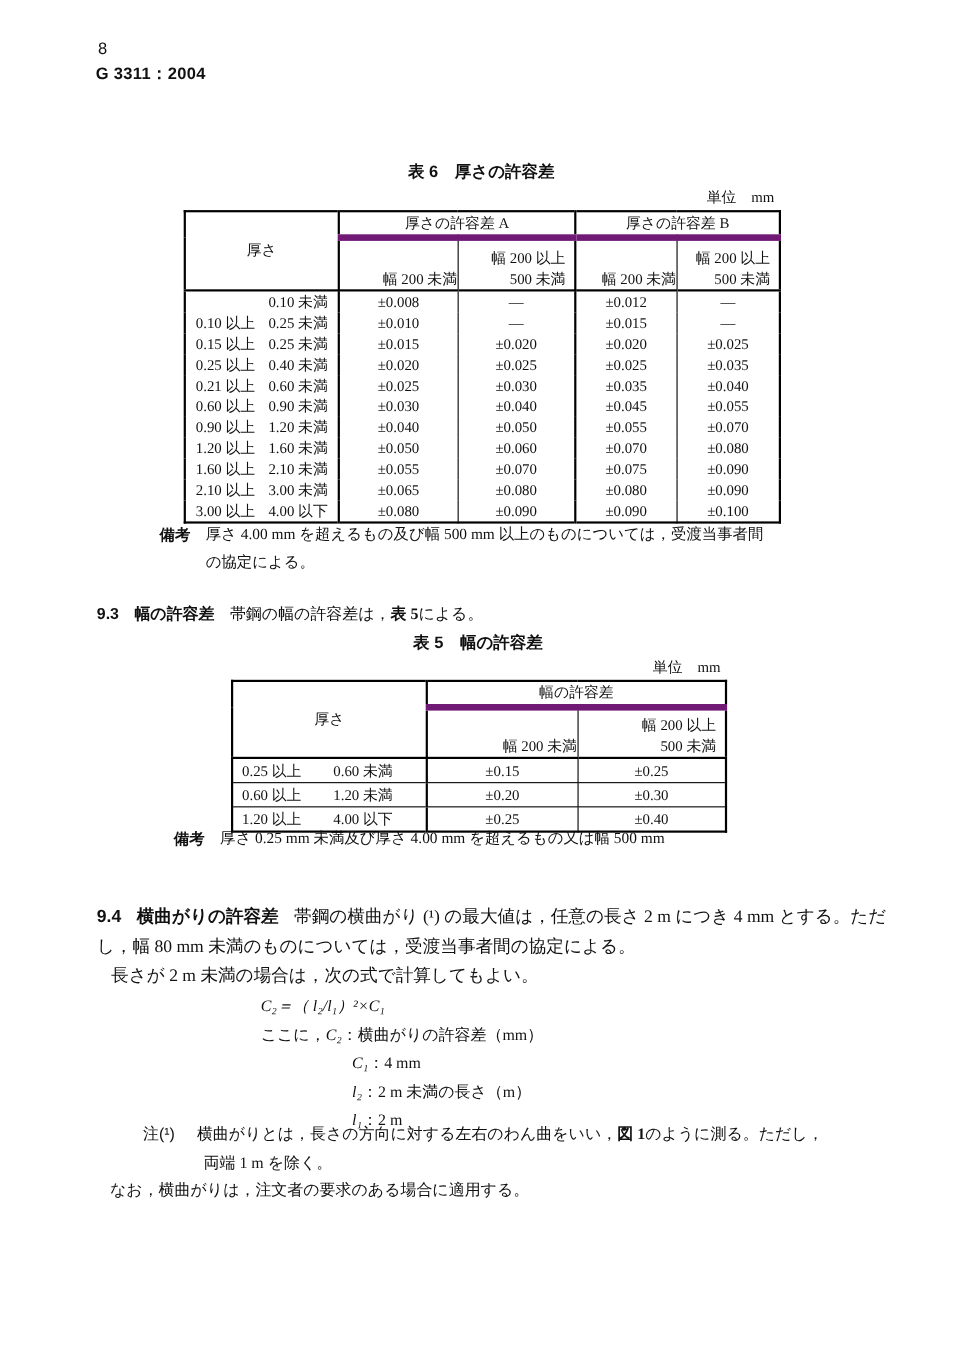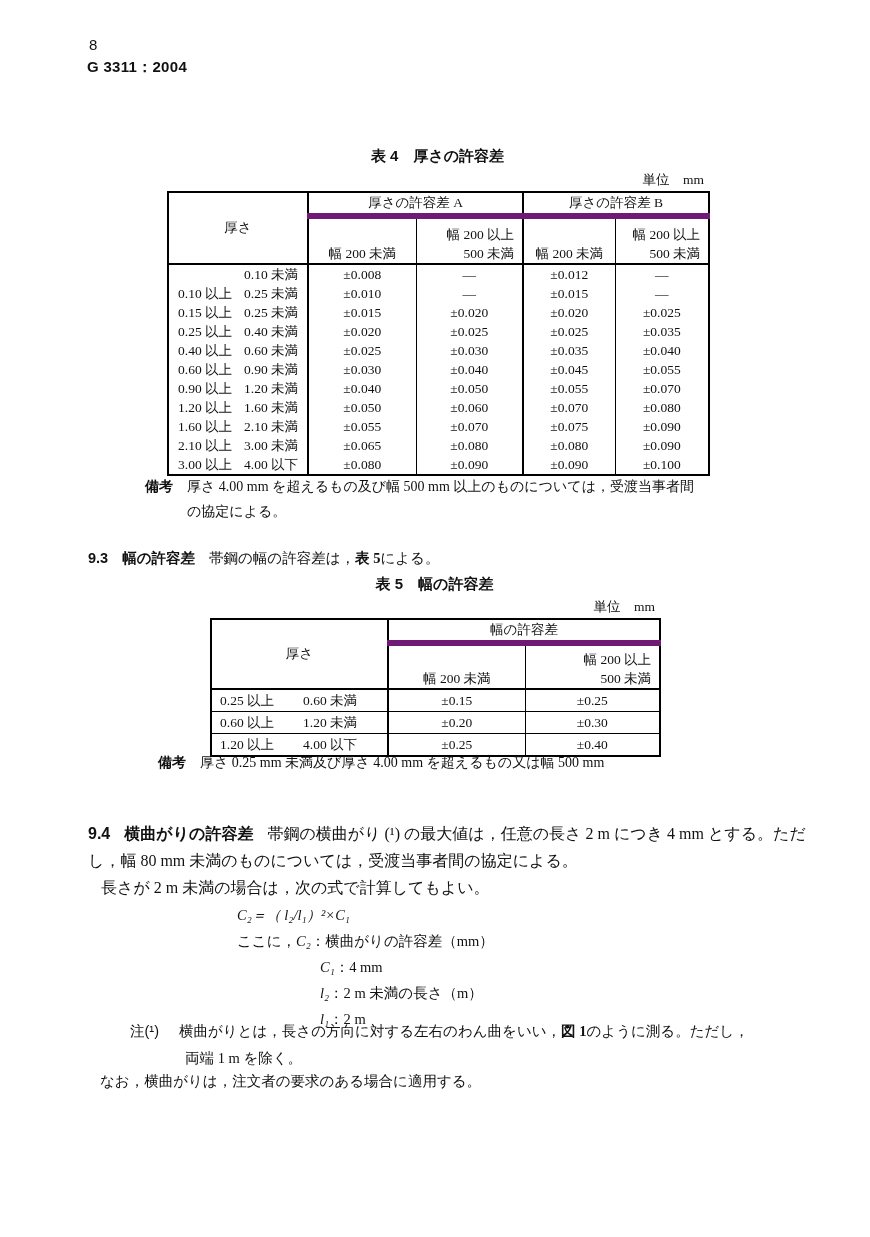--- a/index.html
+++ b/index.html
@@ -19,21 +19,21 @@
   .t4-title{left:167px;top:147px;width:541px;text-align:center;font-size:15px;font-weight:bold;font-family:"Liberation Sans","DejaVu Sans",sans-serif;}
   .t4-unit{left:167px;top:171px;width:537px;text-align:right;font-size:13.5px;}
   table.tol{border-collapse:collapse;table-layout:fixed;font-size:13.5px;color:#111;}
   table.tol{border:2px solid #000;}
   .t4{left:167px;top:191px;width:541px;}
   .tol th,.tol td{padding:0;font-weight:normal;}
   .vthk{border-right:2px solid #000;}
   .vthn{border-right:1px solid #000;}
   .grp{height:20px;text-align:center;border-bottom:6px solid #701a75;line-height:20px;}
   .sub{height:44px;vertical-align:bottom;border-bottom:2px solid #000;padding-bottom:4px;}
-  .sub.c{text-align:center;}
+  .sub.c{text-align:right;}
   .sub.r{text-align:right;padding-right:8px;line-height:19px;}
   .thkhead{border-right:2px solid #000;border-bottom:2px solid #000;text-align:center;vertical-align:middle;}
   .t4 td.data{height:19px;line-height:19px;text-align:center;vertical-align:middle;}
   .thk{display:flex;justify-content:space-between;padding:0 9px;}
   .thk .lo{text-align:left;}
   .thk .hi{text-align:left;}
 
   
   .note{display:flex;font-size:14px;line-height:25px;}
   .note .lbl{font-weight:bold;font-family:"Liberation Sans","DejaVu Sans",sans-serif;margin-right:14px;white-space:nowrap;}
@@ -71,21 +71,21 @@
   .closing{left:100px;top:1072px;font-size:14.5px;}
 </style>
 </head>
 <body>
 
 <div class="page">
 
   <div class="abs pagenum">8</div>
   <div class="abs doccode">G 3311：2004</div>
 
-  <div class="abs t4-title">表 4　厚さの許容差</div>
+  <div class="abs t4-title">表 6　厚さの許容差</div>
   <div class="abs t4-unit">単位　mm</div>
 
   <table class="abs tol t4">
     <colgroup>
         <col style="width:140px">
         <col style="width:108px">
         <col style="width:107px">
         <col style="width:92px">
         <col style="width:94px">
       </colgroup>
@@ -145,21 +145,21 @@
             </div>
           </td>
           <td class="data vthn">±0.020</td>
           <td class="data vthk">±0.025</td>
           <td class="data vthn">±0.025</td>
           <td class="data">±0.035</td>
         </tr>
     <tr>
           <td class="data vthk">
             <div class="thk">
-              <span class="lo">0.40 以上</span>
+              <span class="lo">0.21 以上</span>
               <span class="hi">0.60 未満</span>
             </div>
           </td>
           <td class="data vthn">±0.025</td>
           <td class="data vthk">±0.030</td>
           <td class="data vthn">±0.035</td>
           <td class="data">±0.040</td>
         </tr>
     <tr>
           <td class="data vthk">

